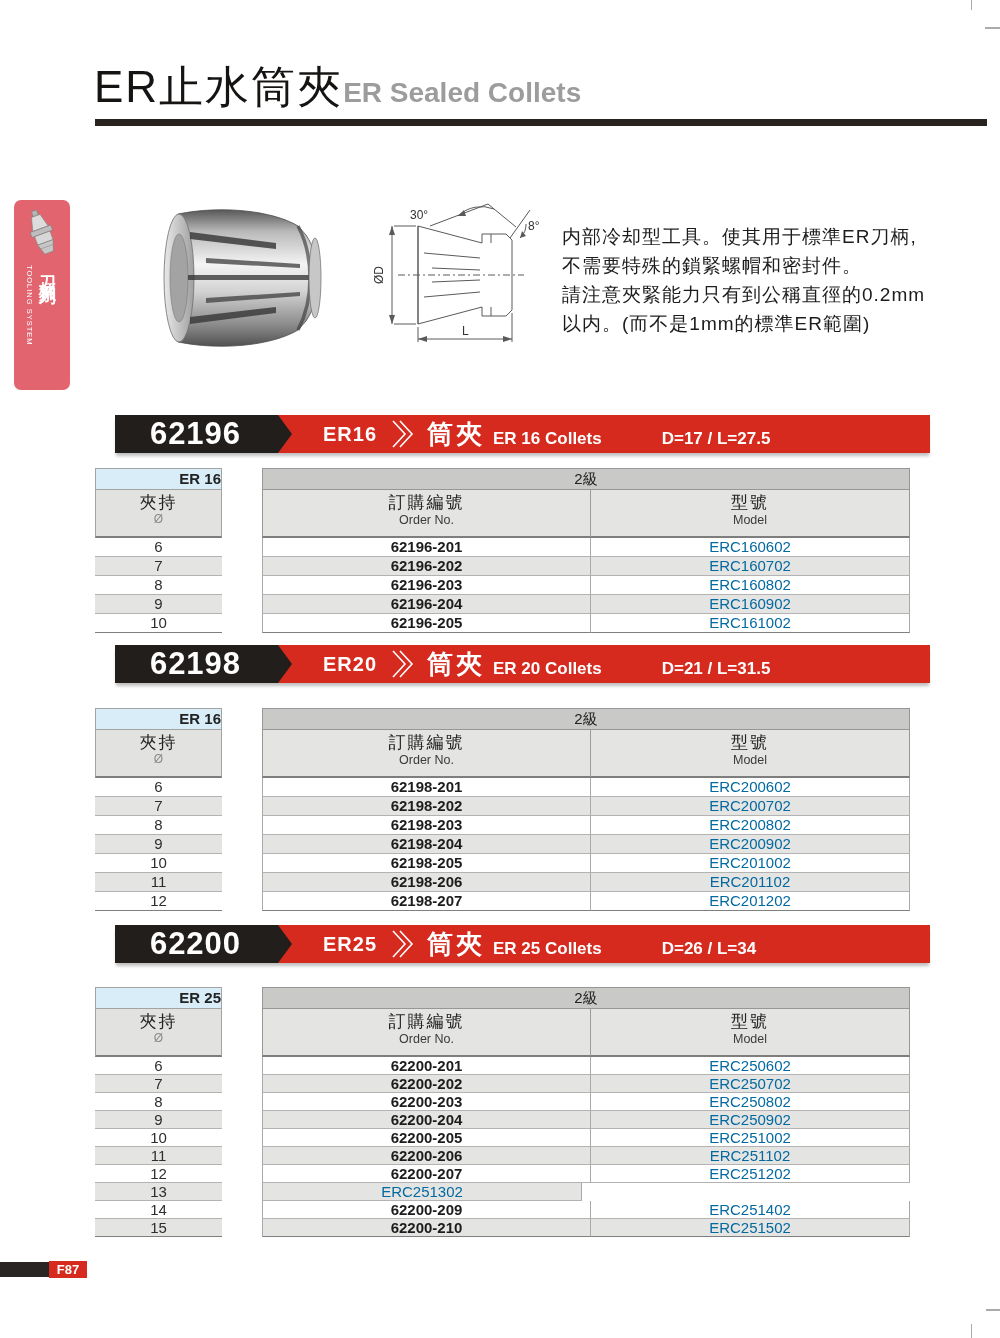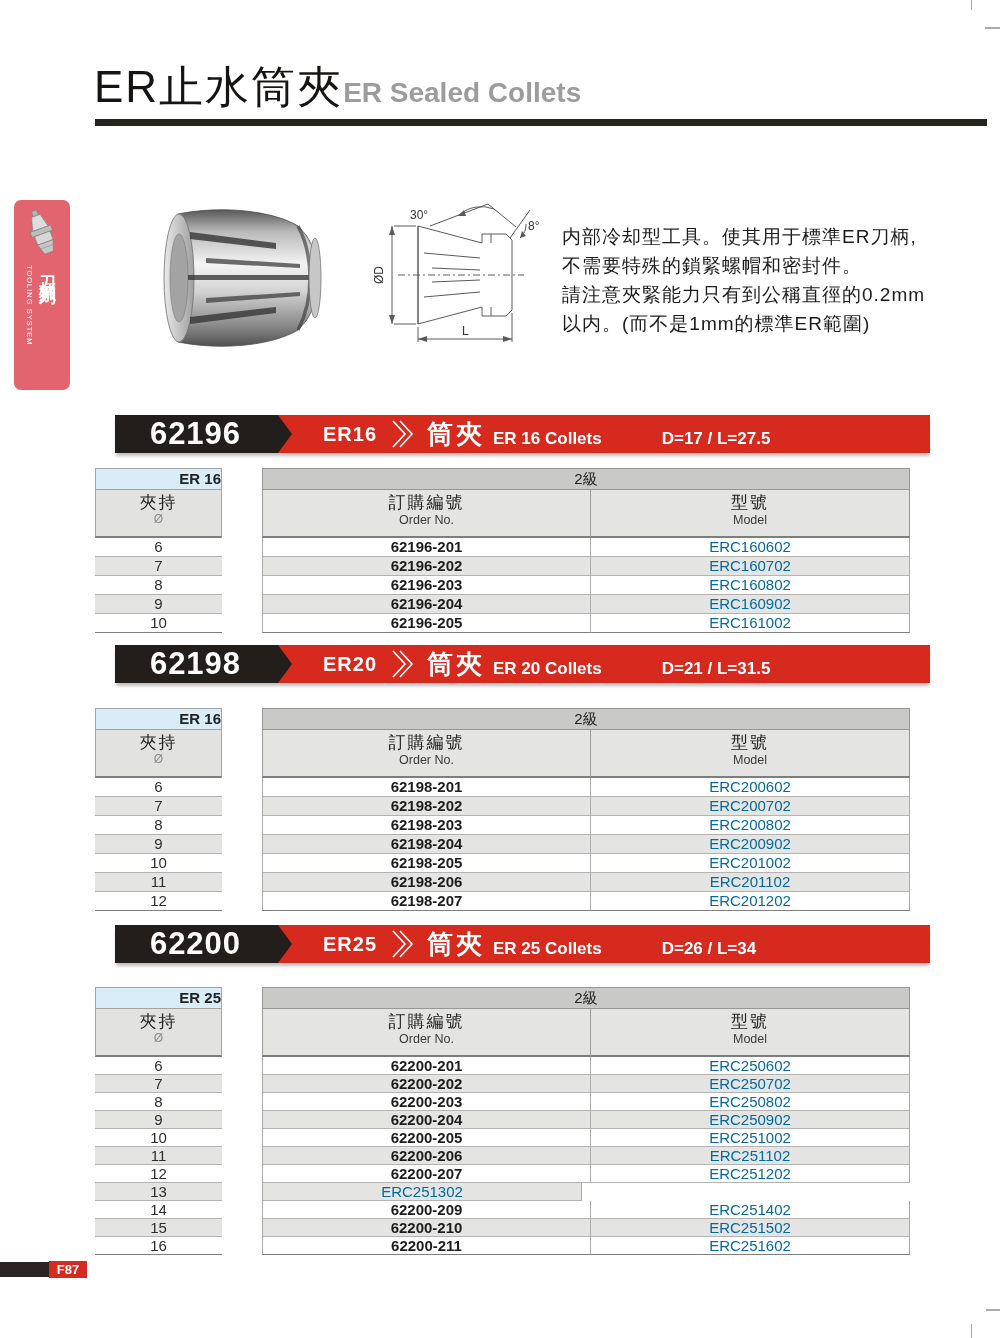--- a/index.html
+++ b/index.html
@@ -442,26 +442,20 @@
           <div class="cell c-model">ERC251402</div>
         </div>
 
         <div class="trow">
           <div class="cell c-d">15</div>
           <div class="gap"></div>
           <div class="cell c-order">62200-210</div>
           <div class="cell c-model">ERC251502</div>
         </div>
 
-        <div class="trow">
-          <div class="cell c-d">16</div>
-          <div class="gap"></div>
-          <div class="cell c-order">62200-211</div>
-          <div class="cell c-model">ERC251602</div>
-        </div>
       </div>
   </div>
 </div>
 
 <div class="foot-black"></div>
 <div class="foot-red">F87</div>
 <div class="mark" style="left:971px;top:0;width:1px;height:10px;"></div>
 <div class="mark" style="left:985px;top:27px;width:15px;height:2px;"></div>
 <div class="mark" style="left:986px;top:1309px;width:14px;height:2px;"></div>
 <div class="mark" style="left:971px;top:1324px;width:1px;height:14px;"></div>

